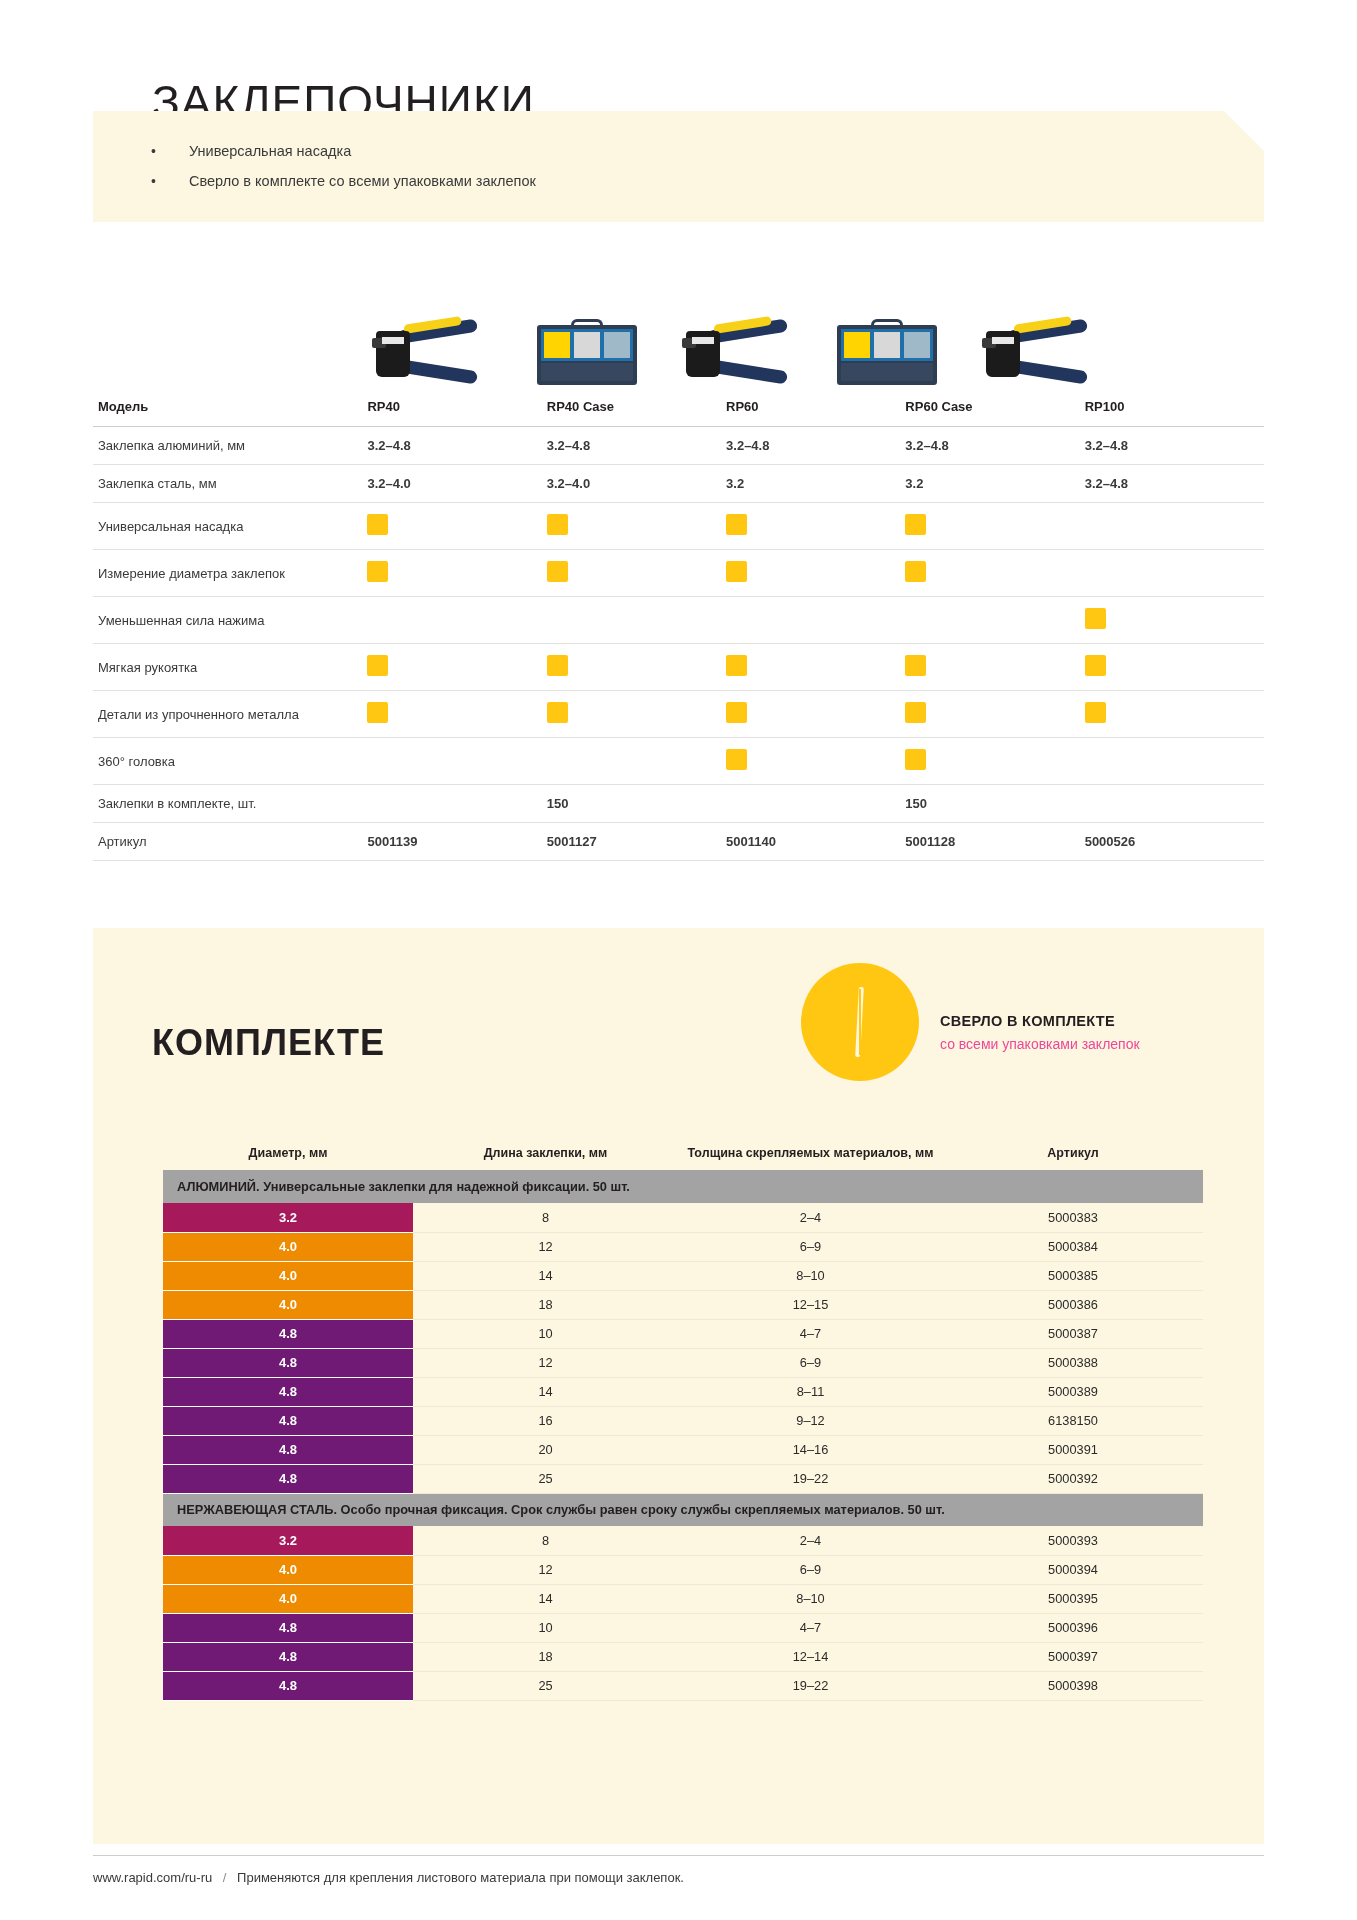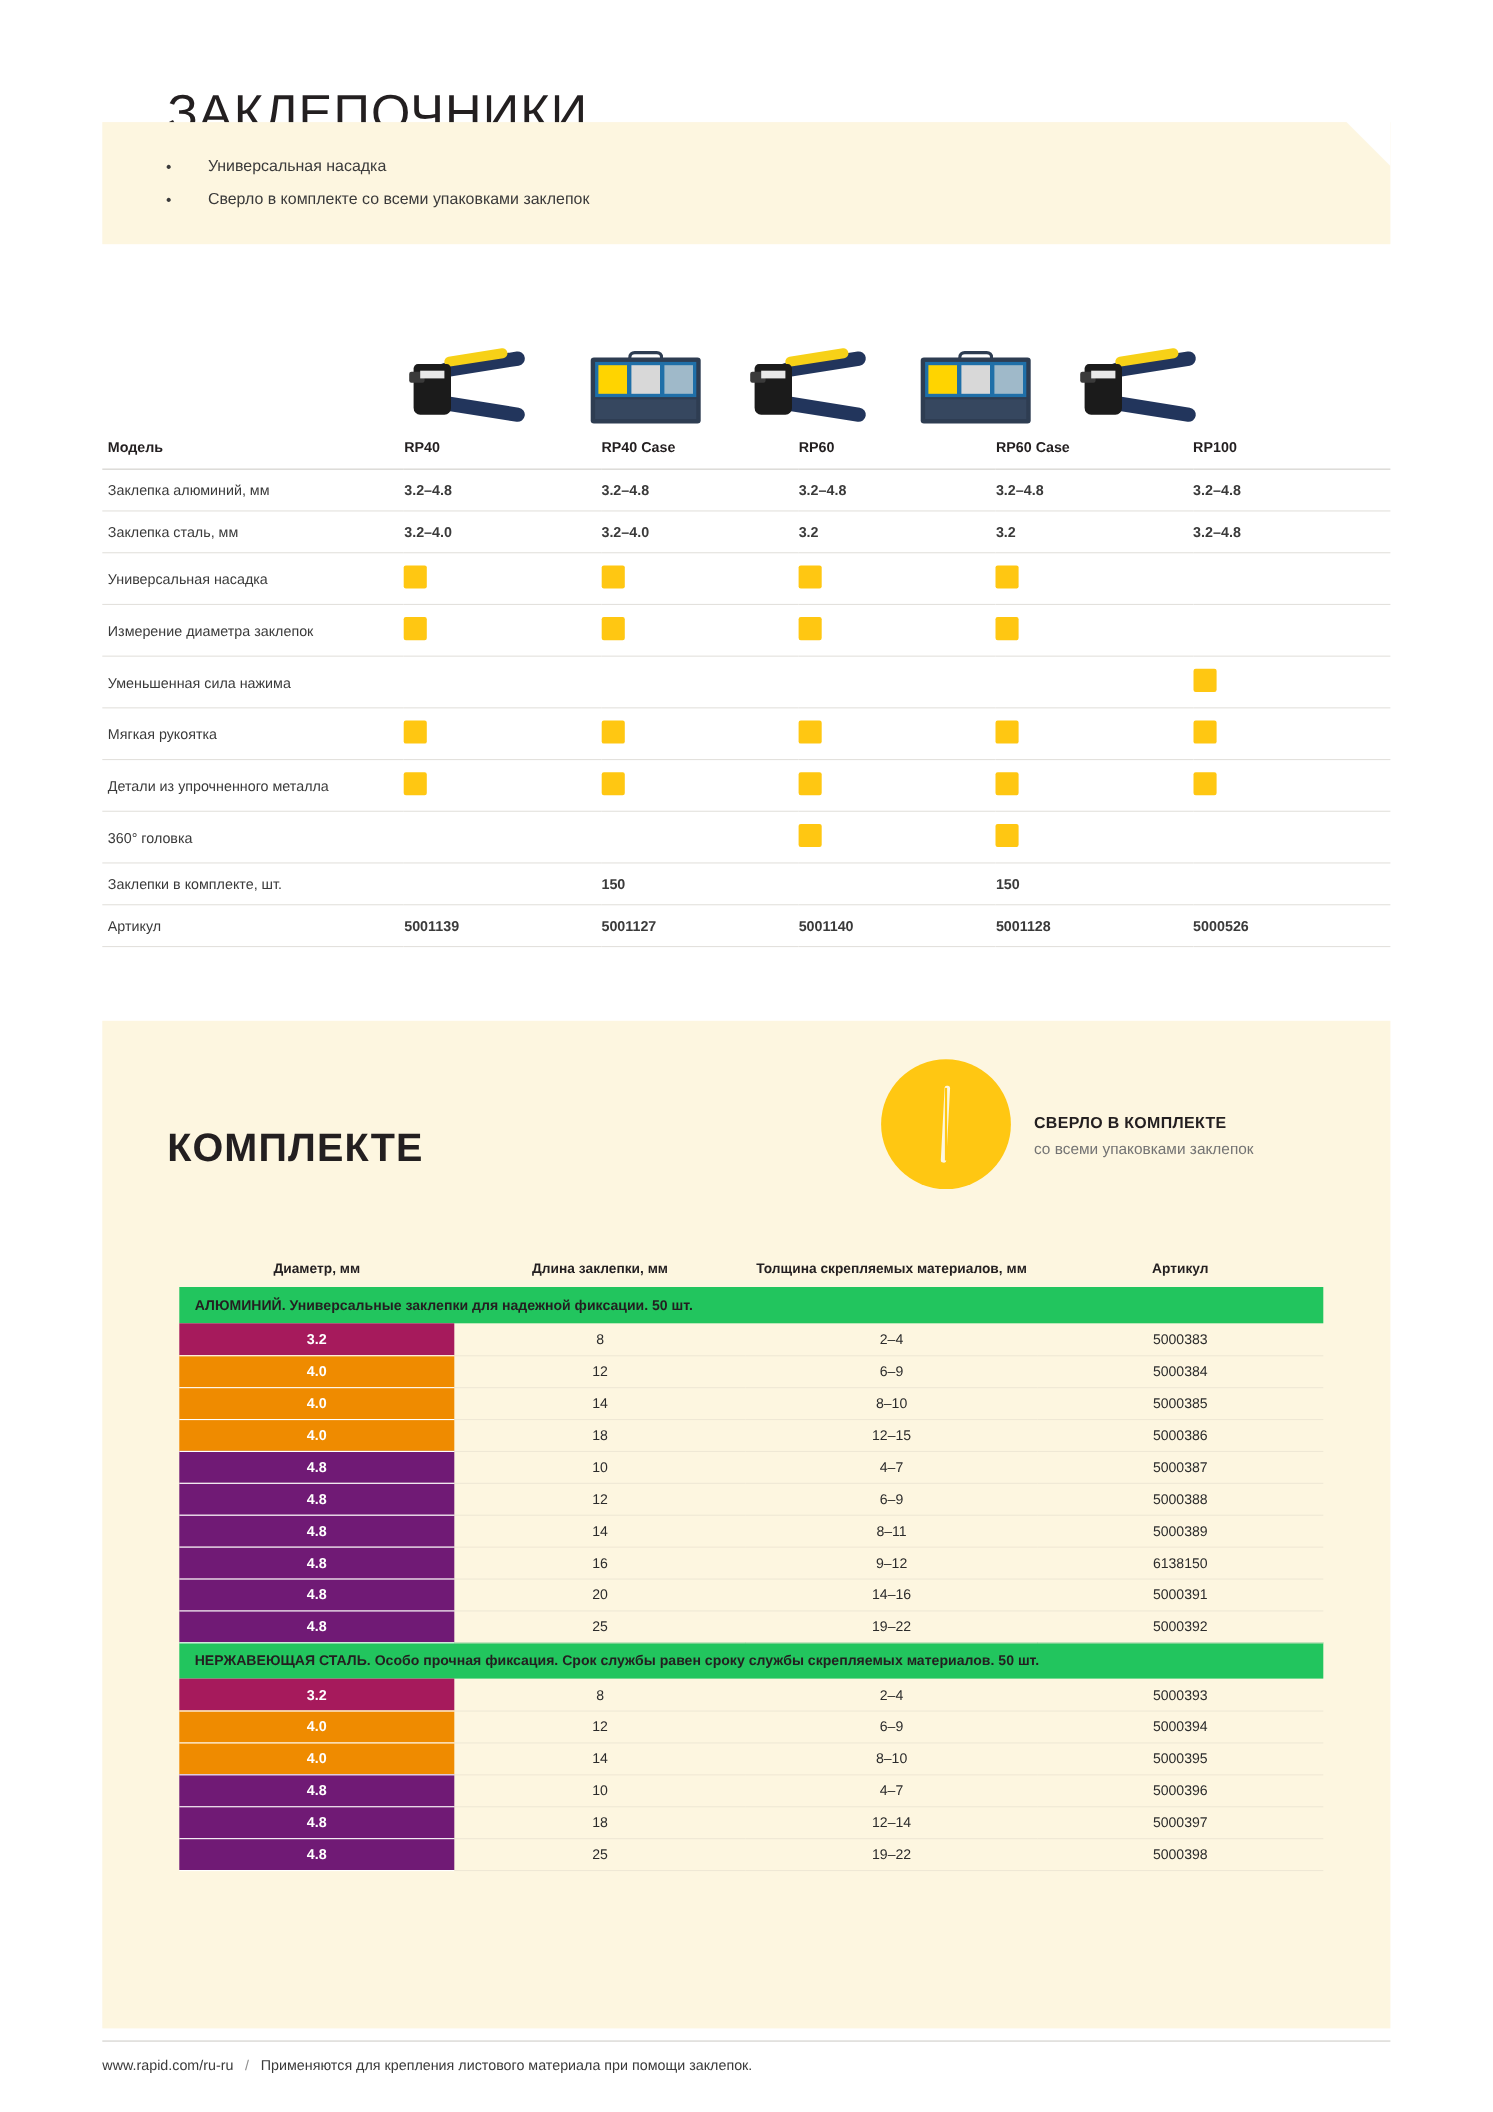--- a/index.html
+++ b/index.html
@@ -196,21 +196,21 @@
   }
   .drill-text-1 {
     position: absolute;
     left: 940px; top: 1013px;
     font-size: 14.5px; font-weight: bold; color: #231f20;
     letter-spacing: 0.3px;
   }
   .drill-text-2 {
     position: absolute;
     left: 940px; top: 1036px;
-    font-size: 14px; color: #737373;
+    font-size: 14px; color: #ec4899;
   }
 
   .riv-table {
     position: absolute;
     left: 163px; top: 1140px;
     width: 1040px;
     border-collapse: collapse;
     font-size: 12.8px;
   }
   .riv-table th {
@@ -224,21 +224,21 @@
   .riv-table th.c2 { width: 265px; }
   .riv-table th.c3 { width: 265px; }
   .riv-table th.c4 { width: 260px; }
   .riv-table td {
     text-align: center;
     padding: 0;
     height: 29px;
     border-bottom: 1px solid #efe8d5;
   }
   .grp td {
-    background: #22c55e;
+    background: #a3a3a3;
     text-align: left;
     font-size: 12.8px;
     font-weight: bold;
     color: #231f20;
     padding-left: 14px;
     height: 33px;
     border-bottom: none;
   }
   td.dia {
     color: #ffffff;

